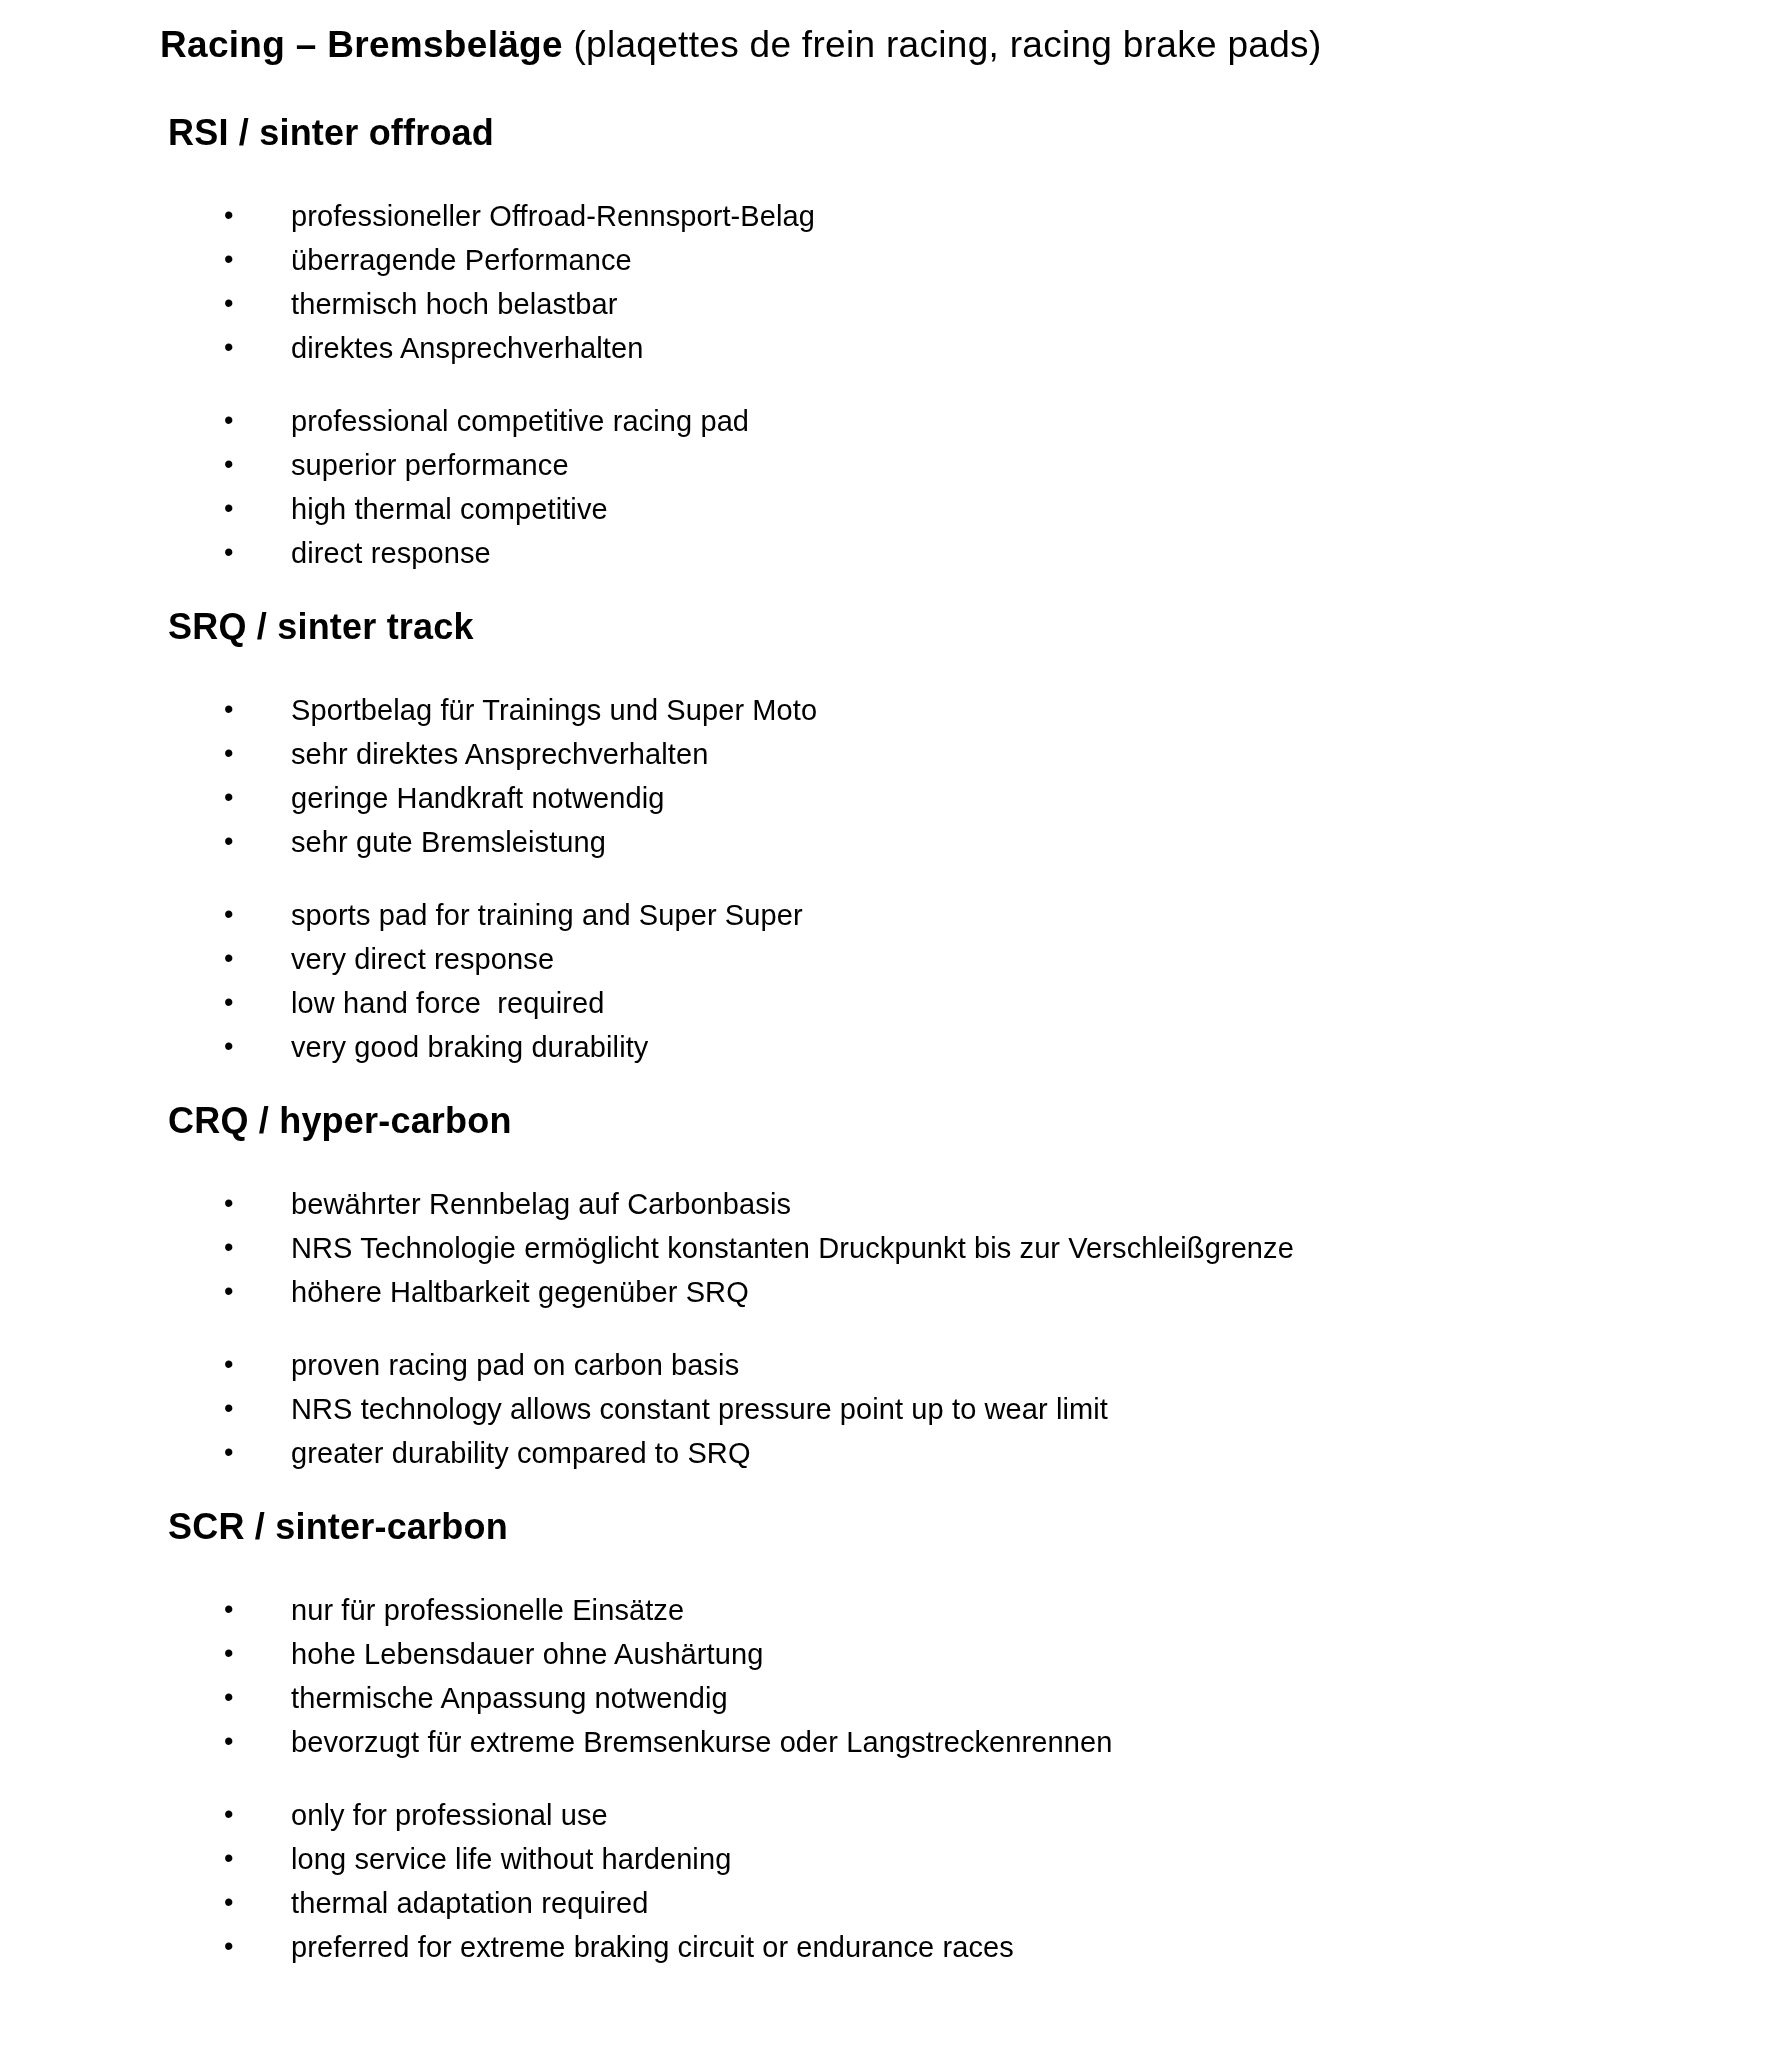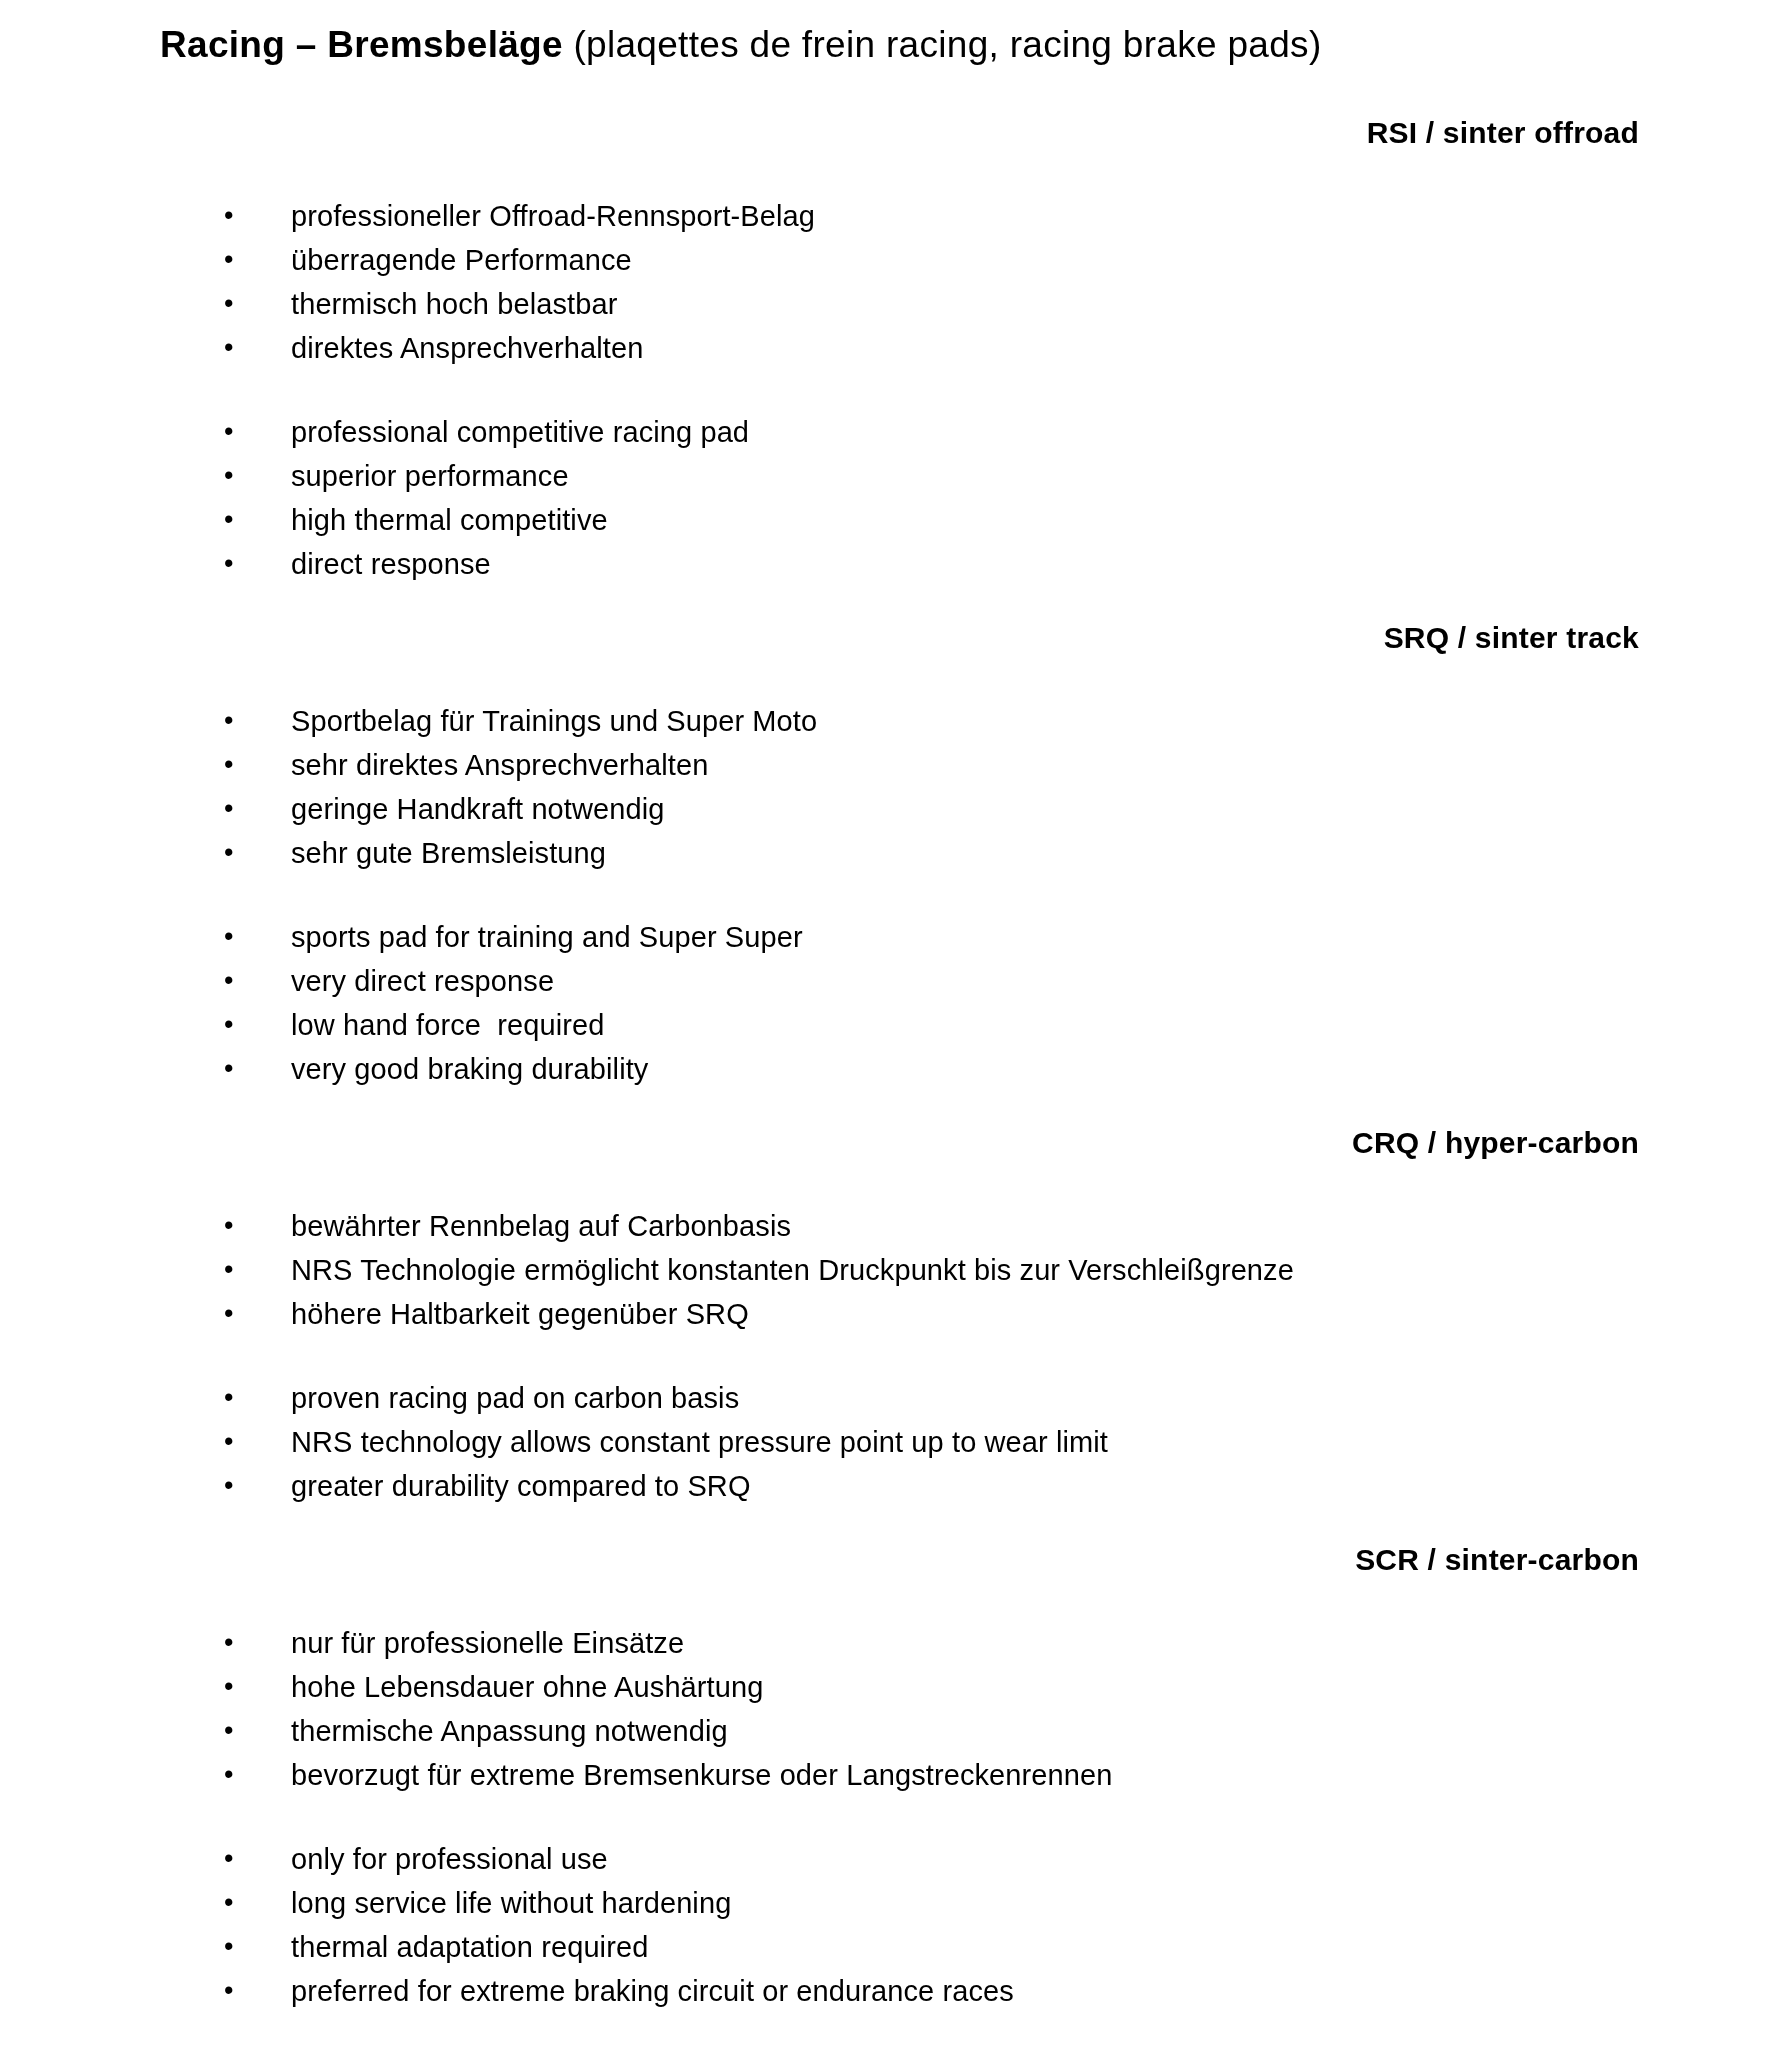--- a/index.html
+++ b/index.html
@@ -16,33 +16,32 @@
   }
   .title {
     font-size: 37px;
     line-height: 46px;
     font-weight: 400;
     margin: 0 0 46px 0;
     letter-spacing: 0.3px;
   }
   .title .title-bold { font-weight: 700; }
   h2.section-heading {
-    font-size: 30px;
+    font-size: 36px;
     line-height: 37px;
     font-weight: 700;
-    margin: 33px 0 0 1px;
+    margin: 33px 0 0 8px;
     letter-spacing: 0.2px;
-    text-align: right;
   }
   ul.bullets {
     list-style: none;
     margin: 43px 0 0 0;
     padding: 0 0 0 131px;
   }
-  ul.bullets.en { margin-top: 40px; }
+  ul.bullets.en { margin-top: 29px; }
   ul.bullets li {
     font-size: 29px;
     line-height: 44px;
     position: relative;
     white-space: pre-wrap;
     letter-spacing: 0.1px;
   }
   ul.bullets li::before {
     content: "\2022";
     position: absolute;

